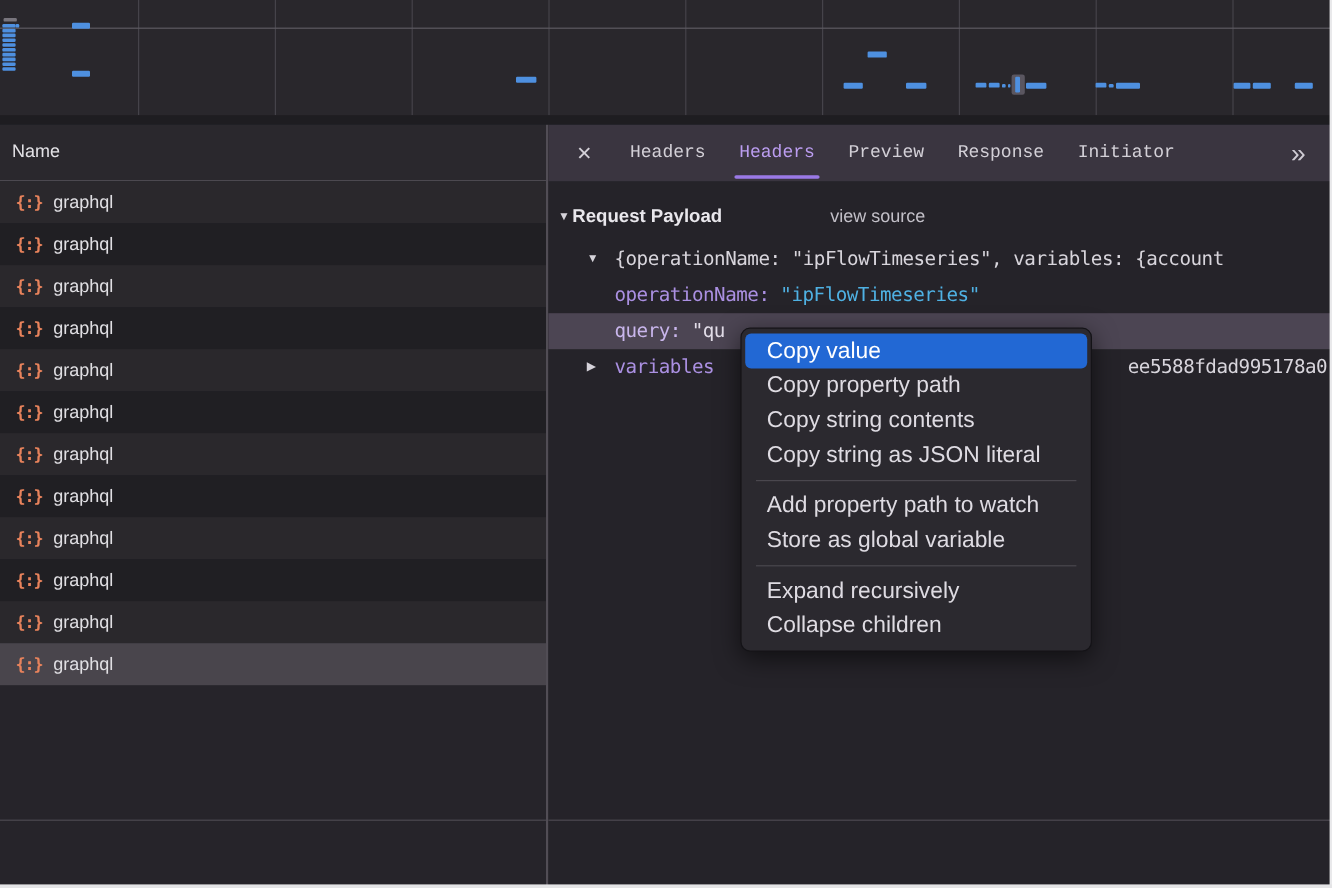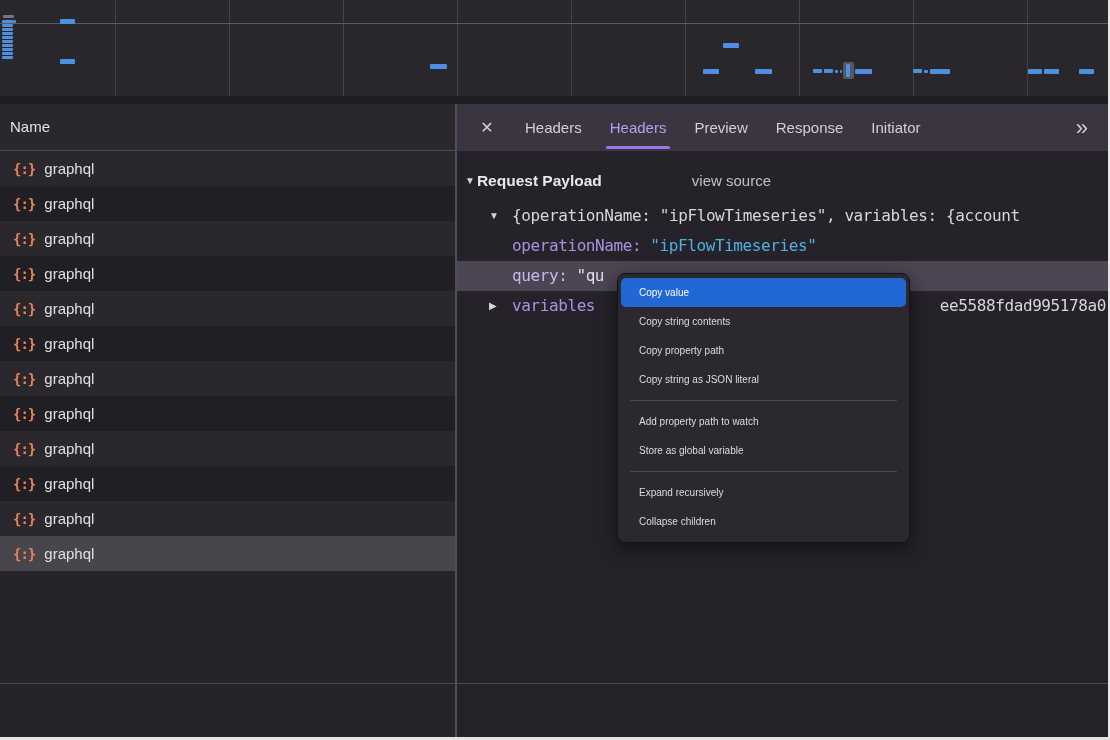--- a/index.html
+++ b/index.html
@@ -54,21 +54,21 @@
   .tree-row.highlight{background:#4c4553;}
   .t-gray{color:#d8d5dc;}
   .t-key{color:var(--key-purple);margin-right:9px;}
   .tree-row.highlight .t-key{color:#c9b6ec;}
   .t-str{color:var(--string-blue);}
   .t-val{color:#e2dde8;}
   .right-seg{position:absolute;right:4px;top:0;}
   
   .context-menu{position:absolute;left:617px;top:273px;width:293px;background:#2b292f;
     border:1px solid #141317;border-radius:8px;box-shadow:0 6px 20px rgba(0,0,0,.55);
-    padding:4px 0 6px 0;box-sizing:border-box;font-size:10px;color:#dedbe2;z-index:10;}
+    padding:4px 0 6px 0;box-sizing:border-box;font-size:19px;color:#dedbe2;z-index:10;}
   .menu-item{height:29px;line-height:29px;padding-left:21px;cursor:pointer;white-space:nowrap;}
   .menu-item.highlighted{background:var(--selection-blue);color:#fff;margin:0 3px;
     padding-left:18px;border-radius:5px;}
   .menu-sep{height:1px;background:#4a474e;margin:6px 12px;}
   
   .edge-right{position:absolute;right:0;top:0;width:2px;height:740px;}
   .edge-bottom{position:absolute;left:0;bottom:0;width:1110px;height:3px;}
 </style>
 </head>
 <body>
@@ -177,21 +177,21 @@
         </div>
       </div>
     <div class="lp-footer-line"></div>
   </div>
 
   <div class="v-divider"></div>
 
   <div class="right-panel">
     <div class="tabbar">
       <div class="close-x">✕</div>
-      <div id="tabs-mount" style="display:flex;">
+      <div id="tabs-mount" style="display:flex;font-family:Liberation Mono, monospace;">
           <div class="tab">Headers</div>
           <div class="tab active">Headers</div>
           <div class="tab">Preview</div>
           <div class="tab">Response</div>
           <div class="tab">Initiator</div>
         </div>
       <div class="overflow-btn">»</div>
     </div>
 
     <div class="payload">
@@ -217,22 +217,22 @@
           <span class="t-key">variables</span>
           <span class="t-gray right-seg">ee5588fdad995178a0</span>
         </div>
       </div>
     </div>
     <div class="rp-footer-line"></div>
   </div>
 
   <div class="context-menu" id="ctx-menu">
       <div class="menu-item highlighted">Copy value</div>
+      <div class="menu-item">Copy property path</div>
       <div class="menu-item">Copy string contents</div>
-      <div class="menu-item">Copy property path</div>
       <div class="menu-item">Copy string as JSON literal</div>
       <div class="menu-sep"></div>
       <div class="menu-item">Add property path to watch</div>
       <div class="menu-item">Store as global variable</div>
       <div class="menu-sep"></div>
       <div class="menu-item">Expand recursively</div>
       <div class="menu-item">Collapse children</div>
     </div>
 
   <div class="edge-right" id="edge-r" style="background: rgb(233, 233, 235);"></div>

